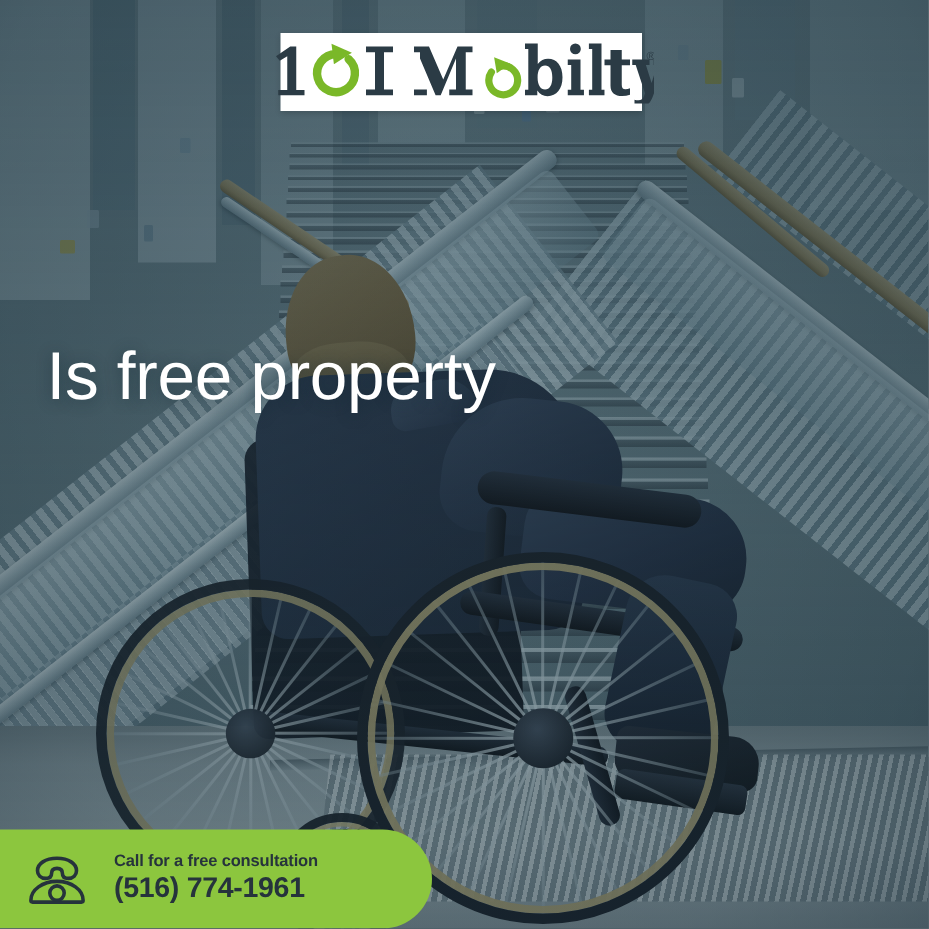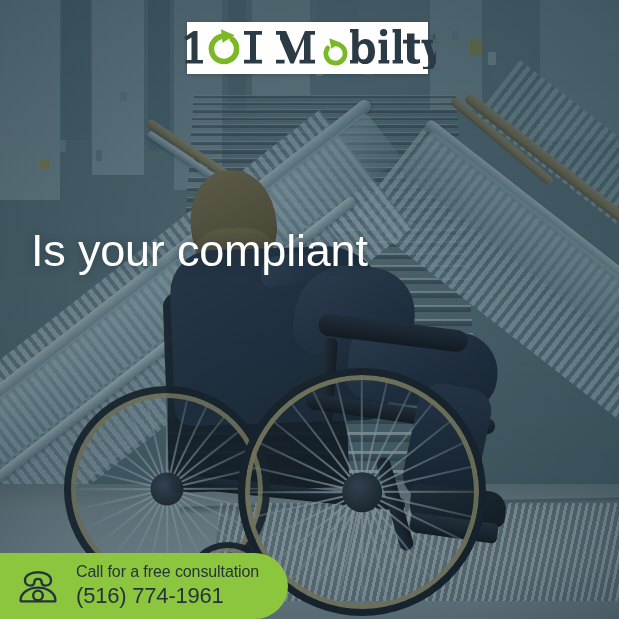--- a/index.html
+++ b/index.html
@@ -336,29 +336,28 @@
     box-sizing: border-box;
   }
   .cta-phone-icon { flex: 0 0 auto; display: block; }
   .cta-text {
     display: flex;
     flex-direction: column;
     justify-content: center;
     color: #26333c;
   }
   .cta-line1 {
-    font-size: 16px;
-    font-weight: 400;
+    font-size: 11px;
+    font-weight: 700;
     letter-spacing: -0.1px;
     line-height: 1.28;
-    text-align: center;
   }
   .cta-line2 {
-    font-size: 22px;
-    font-weight: 400;
+    font-size: 19px;
+    font-weight: 700;
     letter-spacing: -0.2px;
     line-height: 1.26;
   }
 </style>
 </head>
 <body>
 
 <div class="ad-canvas">
 
   <div class="photo">
@@ -620,21 +619,21 @@
           <path d="M1 12.7 L5 12.7 L5 6.4 L12.5 6.4 L12.5 12.7 L18 12.7 L18 16.5 L12.5 16.5 L12.5 29.5 C12.5 31.7 13.2 32.5 15 32.5 C16 32.5 16.9 32.3 18 31.9 L18 36.1 C16.3 36.7 14.6 37 12.8 37 C7.8 37 5 34.6 5 30.1 L5 16.5 L1 16.5 Z"></path>
 
           <path d="M19.5 12.7 L31 12.7 L31 16.3 L28.6 16.3 L32.4 28.3 L36.2 16.3 L33.8 16.3 L33.8 12.7 L43 12.7 L43 16.3 L40.6 16.3 L33.2 37.4 C31.4 42.3 29 44.3 24.6 44.3 C23.3 44.3 22.2 44.1 21 43.8 L21 39.5 C21.9 39.8 22.7 39.9 23.5 39.9 C25.6 39.9 26.7 39 27.5 36.7 L28 35.2 L21.8 16.3 L19.5 16.3 Z"></path>
         </g>
         <text x="29" y="13" font-family="'Liberation Sans', sans-serif" font-size="8" fill="#2b3b45">®</text>
       </svg>
     </div>
   </div>
 
   <div class="headline">
-    <span class="hl-line">Is your compliant</span>
+    <span class="hl-line">Is free property</span>
   </div>
 
   <div class="cta-bar">
     <svg class="cta-phone-icon" width="46" height="40" viewBox="0 0 46 40" aria-hidden="true">
       <g fill="none" stroke="#26333c" stroke-width="2.4" stroke-linecap="round" stroke-linejoin="round">
         <path d="M8 14.5 C8 9.8 13.2 6.2 21 6.2 C28.8 6.2 34 9.8 34 14.5 C34 17.4 31.8 19.6 28.6 19.6 C26 19.6 24.6 18.2 24.6 16.1 C24.6 14 23.2 12.9 21 12.9 C18.8 12.9 17.4 14 17.4 16.1 C17.4 18.2 16 19.6 13.4 19.6 C10.2 19.6 8 17.4 8 14.5 Z"></path>
         <path d="M3.6 34.2 C3.6 27.1 11.4 21.6 21 21.6 C30.6 21.6 38.4 27.1 38.4 34.2 L38.4 34.4 C38.4 35 37.9 35.4 37.3 35.4 L4.7 35.4 C4.1 35.4 3.6 35 3.6 34.4 Z"></path>
         <circle cx="21" cy="29.4" r="4.8"></circle>
       </g>
     </svg>

